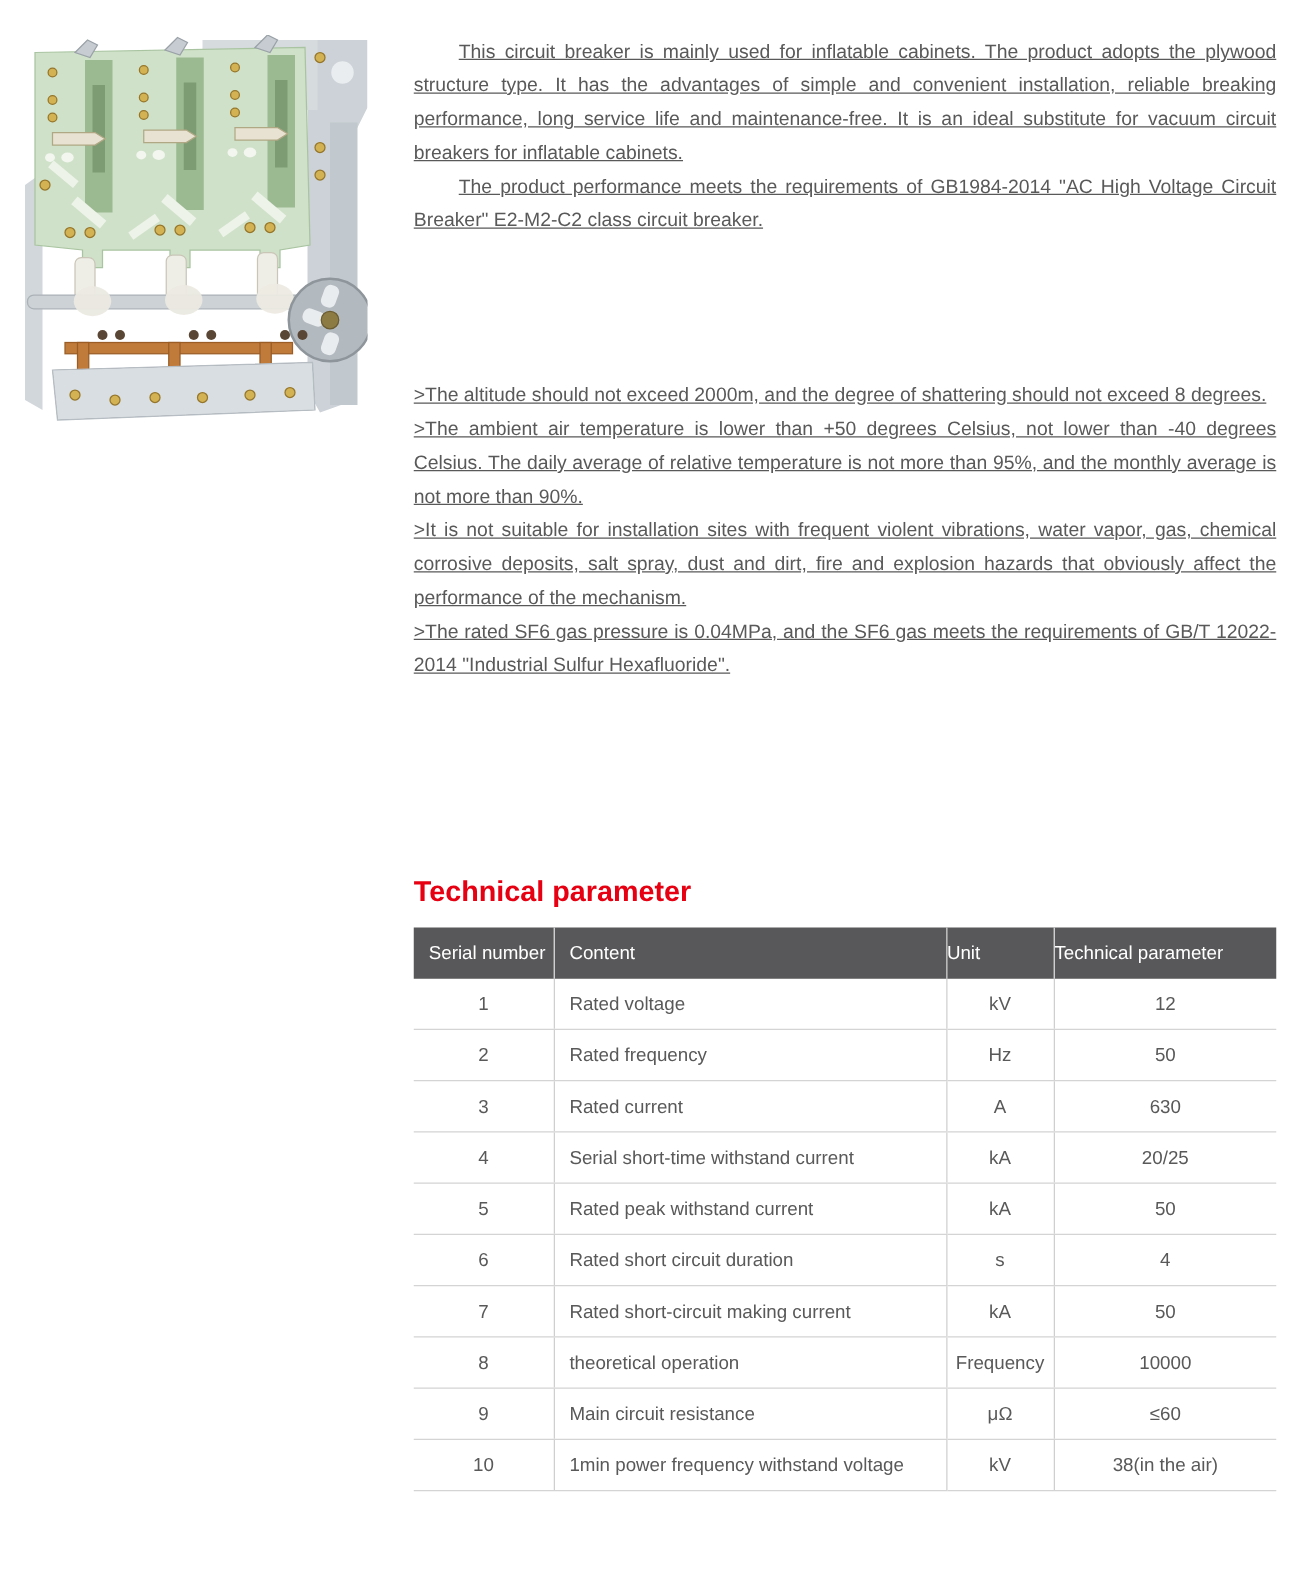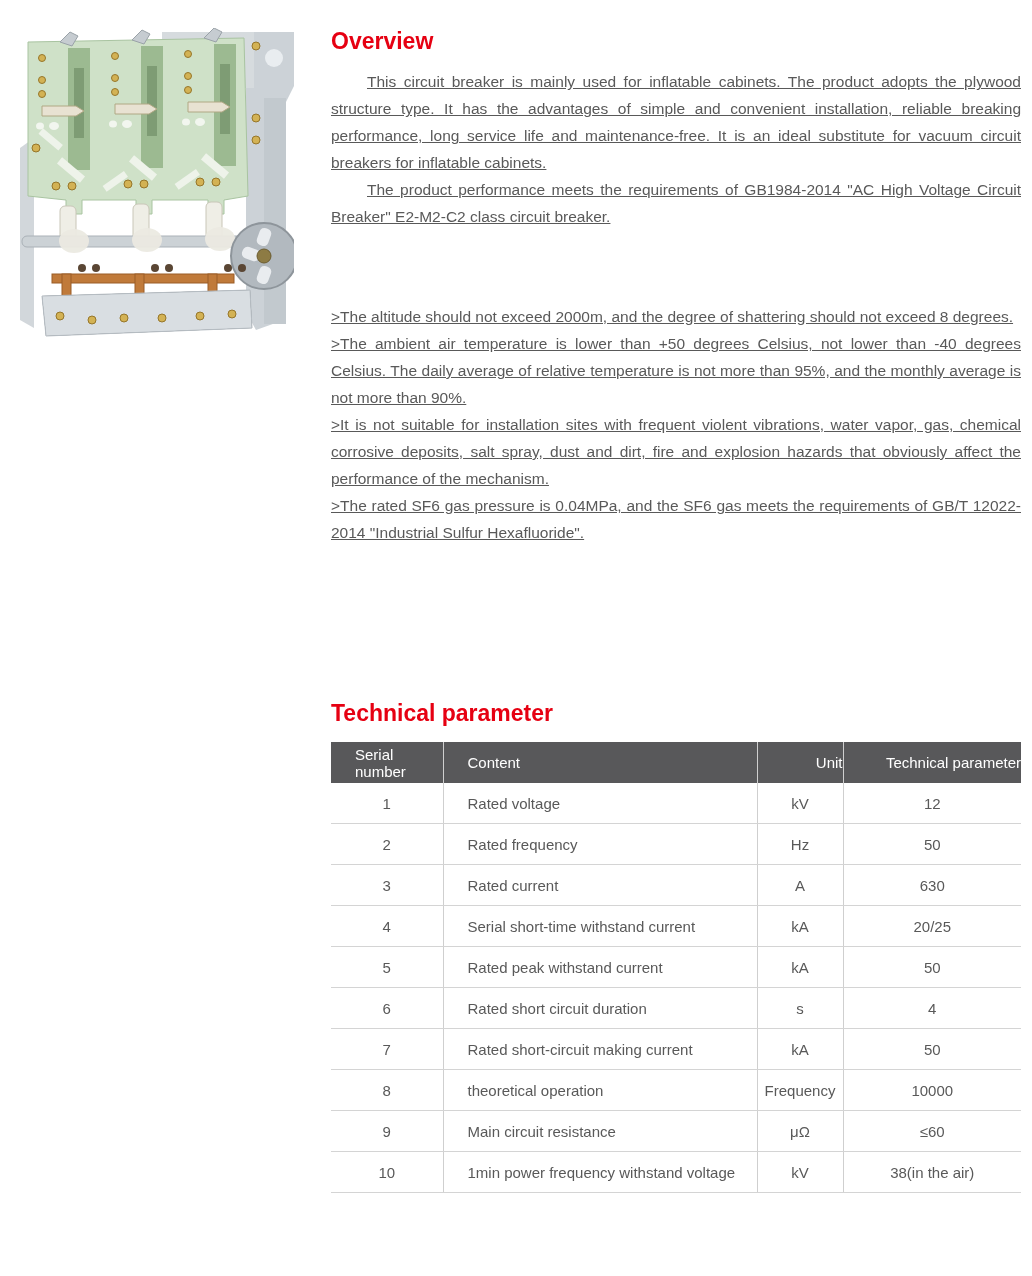--- a/index.html
+++ b/index.html
@@ -47,24 +47,24 @@
   }
   table.tech col.c0 { width: 112px; }
   table.tech col.c1 { width: 314px; }
   table.tech col.c2 { width: 86px;  }
   table.tech col.c3 { width: 178px; }
   table.tech th {
     background: #58585a;
     color: #ffffff;
     font-weight: normal;
     height: 41px;
-    text-align: right;
+    text-align: left;
     padding: 0;
   }
-  table.tech th.left, table.tech td.left { text-align: left; padding-left: 24px; }
+  table.tech th.left, table.tech td.left { text-align: left; padding-left: 12px; }
   table.tech th + th, table.tech td + td { border-left: 1px solid #cfcfcf; margin-left: 31px; }
   table.tech td {
     height: 40px;
     text-align: center;
     border-bottom: 1px solid #d4d4d4;
     padding: 0;
   }
 </style>
 </head>
 <body>
@@ -193,21 +193,20 @@
           <circle cx="80" cy="292" r="4"></circle>
           <circle cx="112" cy="290" r="4"></circle>
         <circle cx="150" cy="290" r="4"></circle>
           <circle cx="188" cy="288" r="4"></circle>
           <circle cx="220" cy="286" r="4"></circle>
       </g>
     </svg>
   </div>
 
   <div class="section sec-overview">
-    <h2 class="red-heading">Overview</h2>
     <p class="body-par indent">This circuit breaker is mainly used for inflatable cabinets. The product adopts the plywood structure type. It has the advantages of simple and convenient installation, reliable breaking performance, long service life and maintenance-free. It is an ideal substitute for vacuum circuit breakers for inflatable cabinets.</p>
     <p class="body-par indent">The product performance meets the requirements of GB1984-2014 "AC High Voltage Circuit Breaker" E2-M2-C2 class circuit breaker.</p>
   </div>
 
   <div class="section sec-conditions">
     <p class="body-par">&gt;The altitude should not exceed 2000m, and the degree of shattering should not exceed 8 degrees.</p>
     <p class="body-par">&gt;The ambient air temperature is lower than +50 degrees Celsius, not lower than -40 degrees Celsius. The daily average of relative temperature is not more than 95%, and the monthly average is not more than 90%.</p>
     <p class="body-par">&gt;It is not suitable for installation sites with frequent violent vibrations, water vapor, gas, chemical corrosive deposits, salt spray, dust and dirt, fire and explosion hazards that obviously affect the performance of the mechanism.</p>
     <p class="body-par">&gt;The rated SF6 gas pressure is 0.04MPa, and the SF6 gas meets the requirements of GB/T 12022-2014 "Industrial Sulfur Hexafluoride".</p>
   </div>

